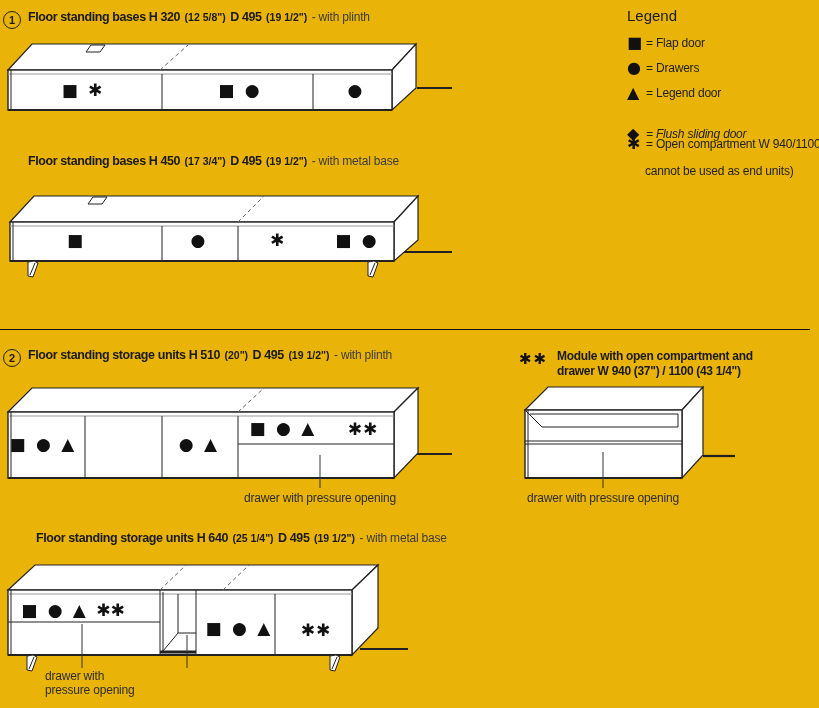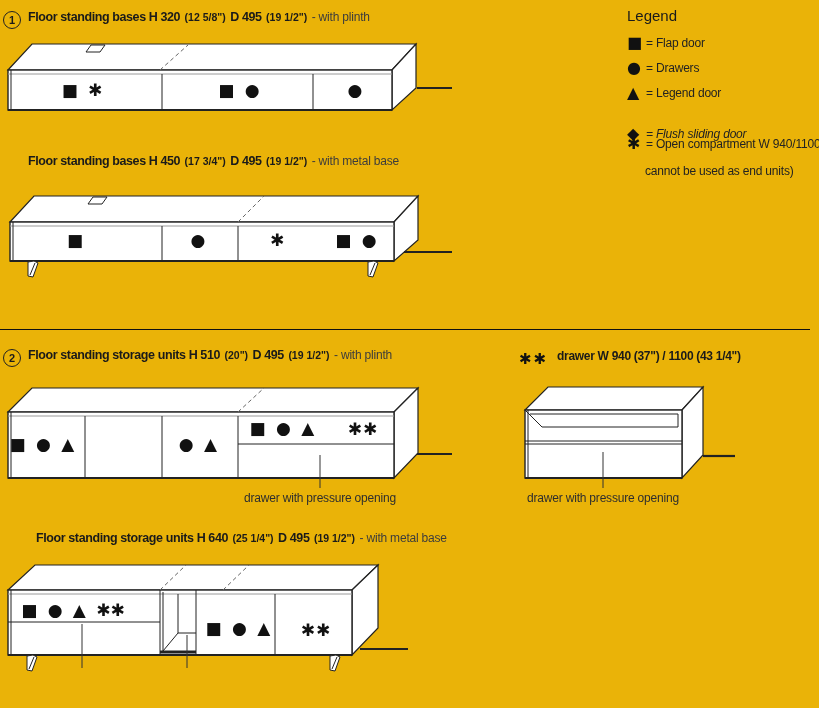--- a/index.html
+++ b/index.html
@@ -130,20 +130,21 @@
   <div class="title" style="left:3px;top:345px;">
     <span class="badge">2</span><span class="tmain">Floor standing storage units H 510</span>
     <span class="tin">(20")</span>
     <span class="tmain">D 495</span>
     <span class="tin">(19 1/2")</span>
     <span class="tsuffix">- with plinth</span>
   </div>
 
   <span class="module-sym" style="left:519px;top:350px;">✱✱</span>
   <div class="module-title" style="left:557px;top:349px;">
+    <div>Module with open compartment and</div>
     <div>drawer W 940 (37") / 1100 (43 1/4")</div>
   </div>
 
   <svg class="abs" style="left:0;top:383px;" width="456" height="112" viewBox="0 0 456 112">
     <g stroke="#222" fill="#fff" stroke-width="1.2">
       <path d="M8,29 L32,5 L418,5 L394,29 Z"></path>
       <path d="M394,29 L418,5 L418,70 L394,95 Z"></path>
       <rect x="8" y="29" width="386" height="66" stroke-width="1.4"></rect>
     </g>
     <line x1="8" y1="33" x2="394" y2="33" stroke="#9a9a9a" stroke-width="1"></line>
@@ -222,14 +223,18 @@
       <path d="M0,1 L6,0 L10,2 L5,16 L0,15 Z" fill="#fff" stroke="#222" stroke-width="1"></path>
       <line x1="7" y1="2" x2="2" y2="14" stroke="#222" stroke-width="1"></line>
     </g>
     <line x1="360" y1="91" x2="408" y2="91" stroke="#222" stroke-width="2.2"></line>
     <line x1="82" y1="66" x2="82" y2="110" stroke="#333" stroke-width="1"></line>
     <line x1="187" y1="77" x2="187" y2="110" stroke="#333" stroke-width="1"></line>
   </svg>
   <span class="sym" style="left:73px;top:610px;">■ ● ▲ ✱✱</span>
   <span class="sym" style="left:238px;top:628px;">■ ● ▲</span>
   <span class="sym sym-pair" style="left:316px;top:630px;">✱✱</span>
+  <div class="ann" style="left:45px;top:669px;">
+    <div>drawer with</div>
+    <div>pressure opening</div>
+  </div>
 
 </div>
 
 </body></html>

